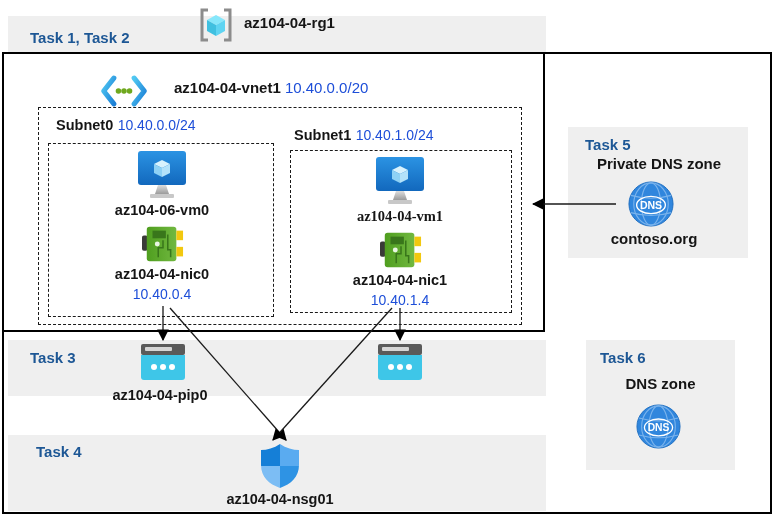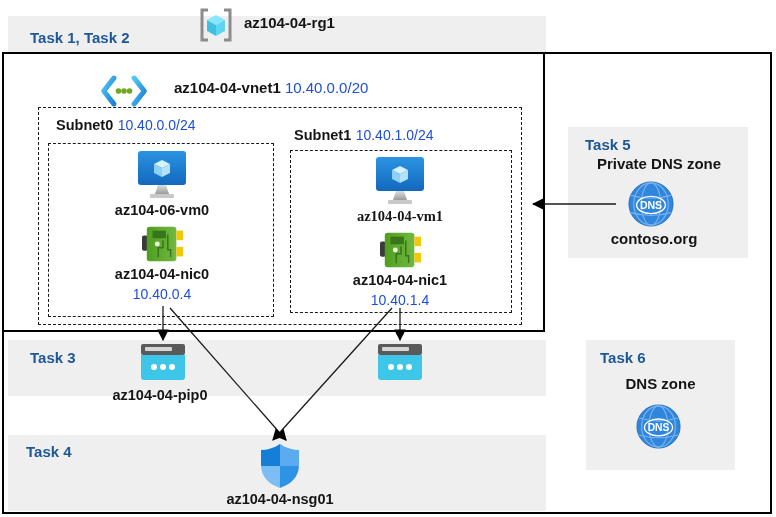--- a/index.html
+++ b/index.html
@@ -146,21 +146,21 @@
   <svg class="abs" style="left:378px;top:344px;" width="44" height="40" viewBox="0 0 44 40">
     <rect x="0" y="0" width="44" height="11" rx="2" fill="#5a5a5a"></rect>
     <rect x="4" y="3" width="27" height="4" rx="1" fill="#d6d6d6"></rect>
     <path d="M0,11 h44 v22 a3,3 0 0 1 -3,3 h-38 a3,3 0 0 1 -3,-3 z" fill="#3ec6e8"></path>
     <circle cx="13" cy="23" r="3" fill="#fff"></circle>
     <circle cx="22" cy="23" r="3" fill="#fff"></circle>
     <circle cx="31" cy="23" r="3" fill="#fff"></circle>
   </svg>
 
   <div class="band" style="left:8px;top:435px;width:538px;height:76px;">
-    <span class="task-label abs" style="left:18px;top:8px;">Task 4</span>
+    <span class="task-label abs" style="left:28px;top:8px;">Task 4</span>
   </div>
   <svg class="abs" style="left:260px;top:443px;" width="40" height="46" viewBox="0 0 40 46">
     <defs>
       <clipPath id="shield">
         <path d="M20,1 C26,5 33,7 39,7 V22 C39,34 31,41 20,45 C9,41 1,34 1,22 V7 C7,7 14,5 20,1 Z"></path>
       </clipPath>
     </defs>
     <g clip-path="url(#shield)">
       <rect x="0" y="0" width="20" height="23" fill="#157fd7"></rect>
       <rect x="20" y="0" width="20" height="23" fill="#5aabf0"></rect>

